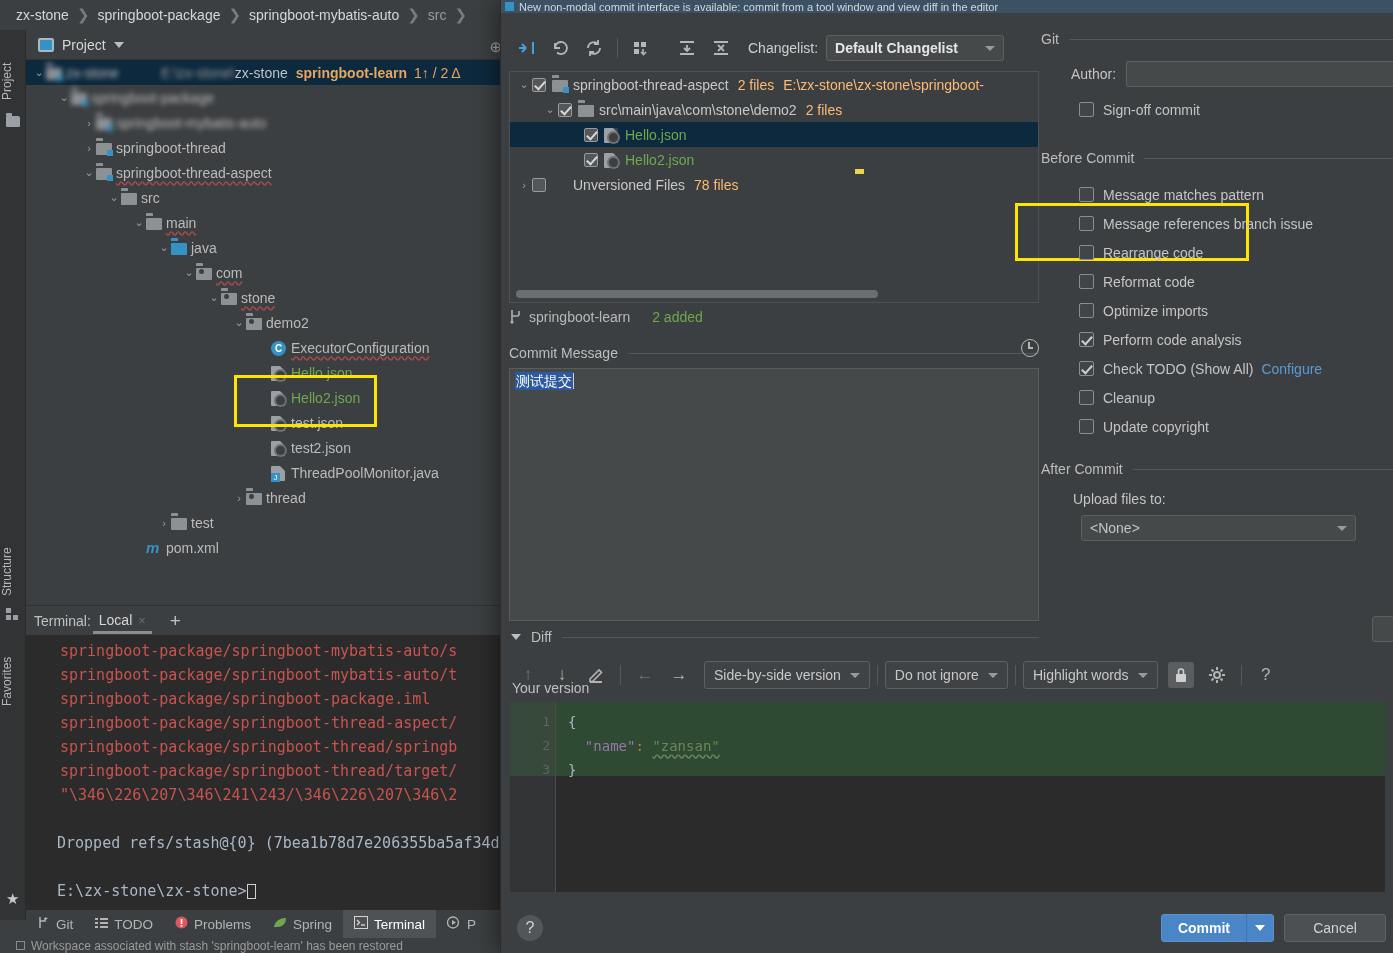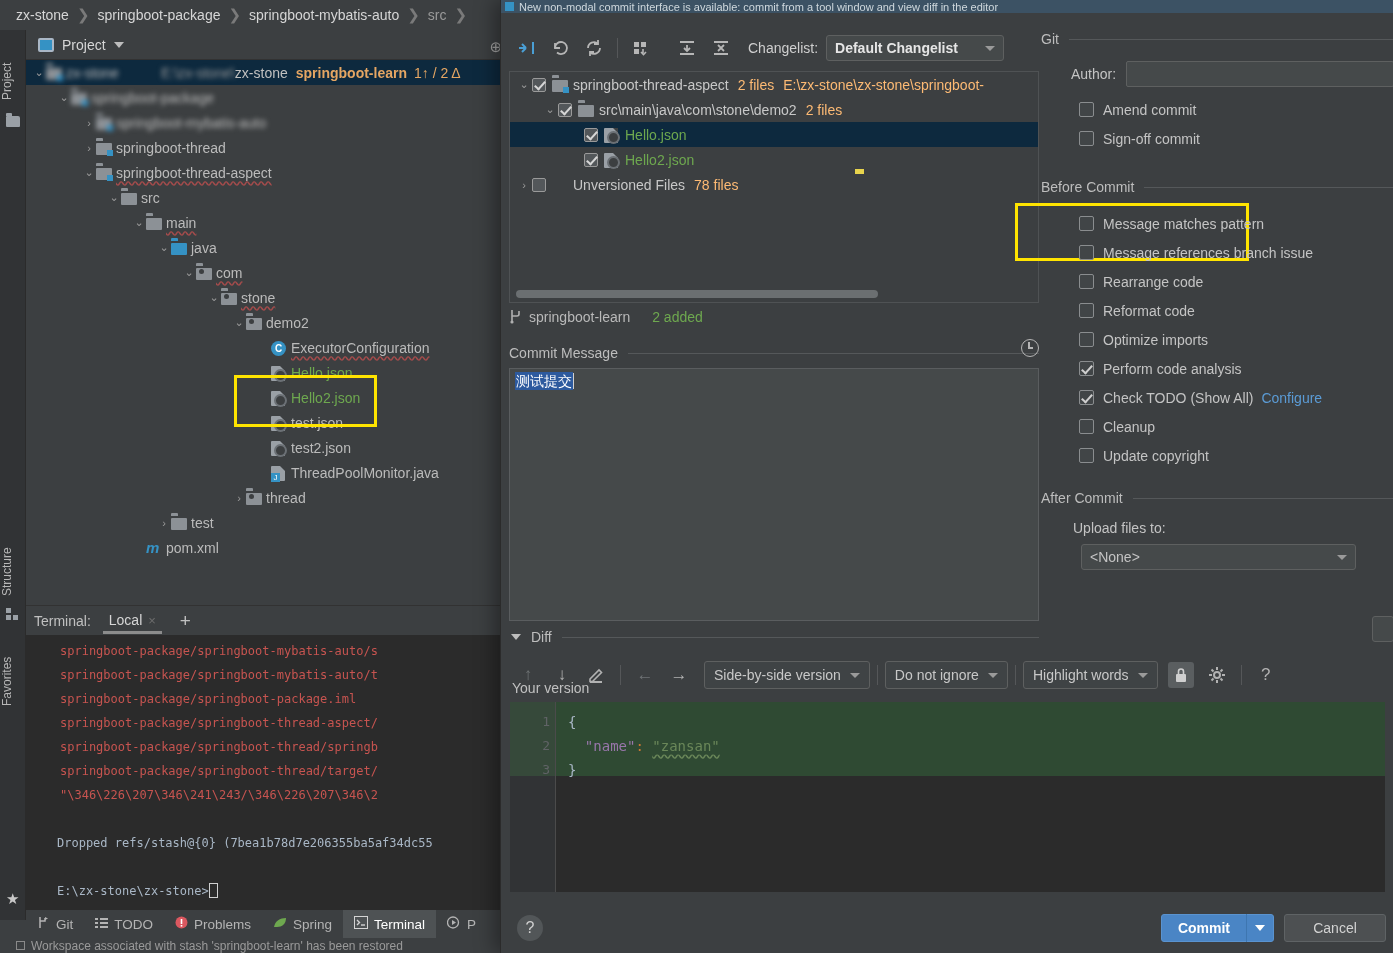--- a/index.html
+++ b/index.html
@@ -113,32 +113,32 @@
     position: absolute; border: 3px solid #ffe400; pointer-events: none;
   }
 
   
   .term-header {
     position: absolute; left: 26px; top: 605px; width: 484px; height: 30px;
     background: #3c3f41; display: flex; align-items: center; padding-left: 8px;
     font-size: 14px; color: #c0c0c0; border-top: 1px solid #323232;
   }
   .term-tab {
-    margin-left: 10px; padding: 4px 8px 6px 8px; position: relative; color: #d6d6d6;
+    margin-left: 0; padding: 4px 8px 6px 8px; position: relative; color: #d6d6d6;
   }
   .term-tab .x { color: #6d6d6d; margin-left: 6px; font-size: 13px; }
   .term-tab::after {
     content:""; position:absolute; left:2px; right:2px; bottom:0; height:3px; background:#8c8c8c;
   }
   .term-plus { margin-left: 16px; color:#c0c0c0; font-size: 19px; line-height: 16px; }
 
   .terminal {
     position: absolute; left: 26px; top: 635px; width: 484px; height: 275px;
     background: #2b2b2b; font-family: "DejaVu Sans Mono", monospace;
-    font-size: 12px; padding: 4px 0 0 0; overflow: hidden; white-space: pre;
+    font-size: 15px; padding: 4px 0 0 0; overflow: hidden; white-space: pre;
   }
   .tline { height: 24px; line-height: 24px; padding-left: 34px; color: #cc7832; }
   .tline.red { color: #c75450; }
   .tline.grey { color: #a9b7c6; padding-left: 31px; }
   .tcursor { display:inline-block; width:9px; height:15px; border:1px solid #d0d0d0; vertical-align:-3px; }
 
   .bottom-tabs {
     position: absolute; left: 26px; top: 910px; width: 484px; height: 28px;
     background: #3c3f41; display: flex; align-items: center; font-size: 13.5px;
     color: #b4b4b4;
@@ -807,24 +807,20 @@
           <span>Git</span>
           <span class="line"></span>
         </div>
         <div class="author-row">
           <span class="author-lbl">Author:</span>
           <div class="author-input"></div>
         </div>
         <div id="git-checkboxes">
             <div class="opt-row">
               <span class="opt-ck"></span>
-              <span>Amend commit</span>
-            </div>
-            <div class="opt-row">
-              <span class="opt-ck"></span>
               <span>Sign-off commit</span>
             </div>
           </div>
 
         <div class="opt-sec" style="margin-top:26px">
           <span>Before Commit</span>
           <span class="line"></span>
         </div>
         <div id="before-checkboxes">
             <div class="opt-row">

